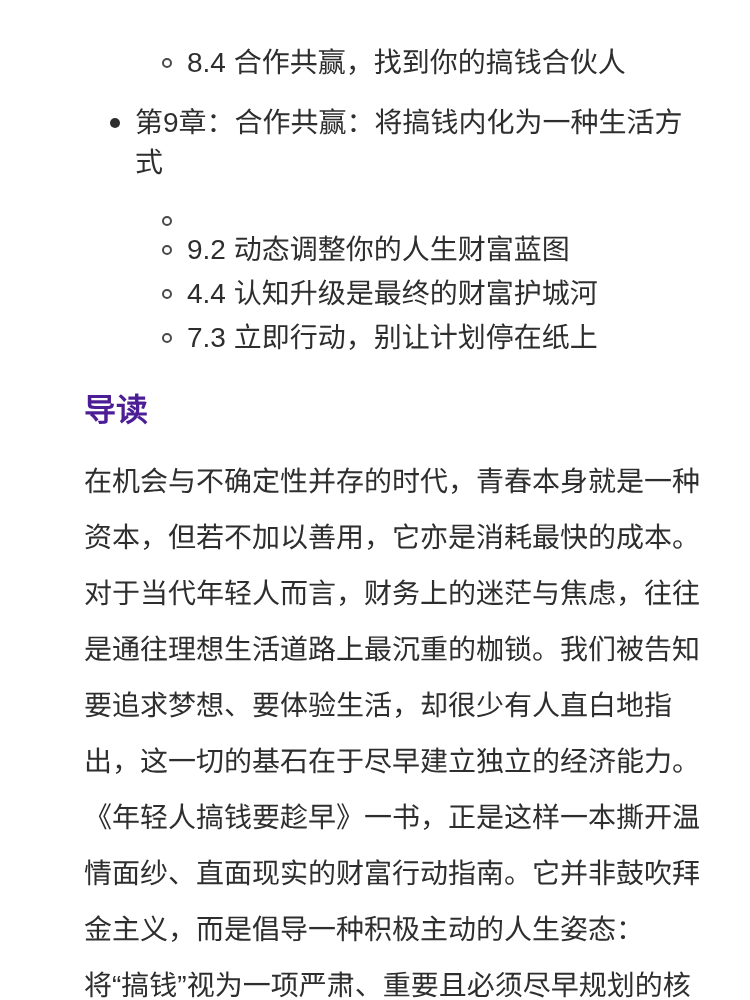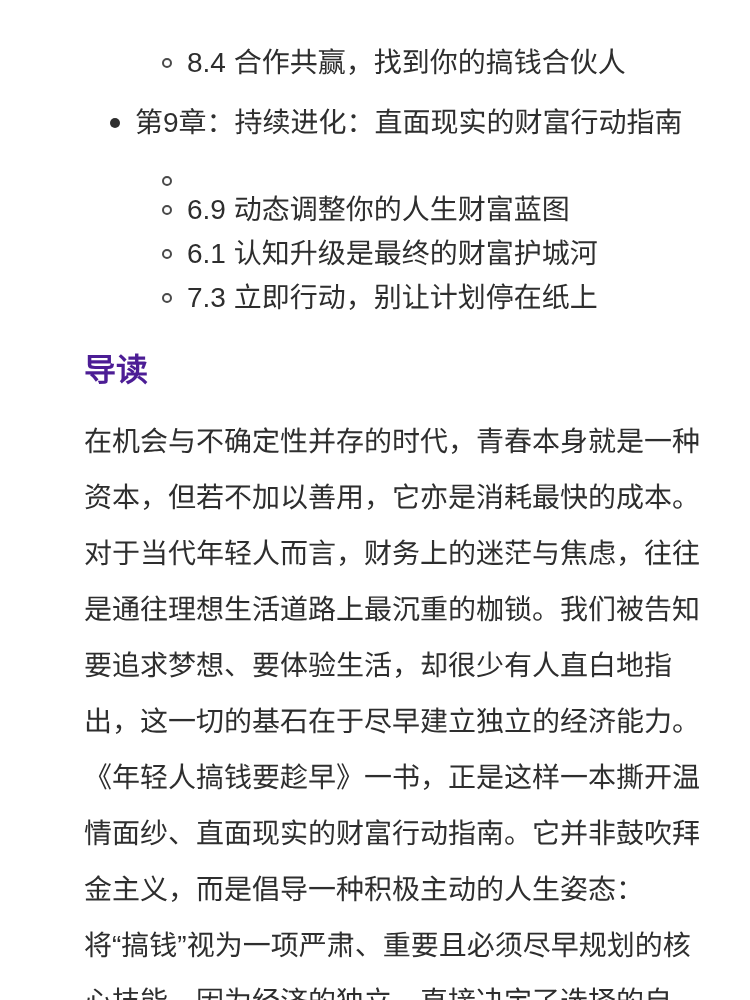--- a/index.html
+++ b/index.html
@@ -80,35 +80,35 @@
 
 <div class="toc">
 
   <div class="toc-item toc-sub-item">
     <span class="marker marker-circle"></span>
     <span class="toc-text">8.4 合作共赢，找到你的搞钱合伙人</span>
   </div>
 
   <div class="toc-item toc-chapter">
     <span class="marker marker-disc"></span>
-    <span class="toc-text">第9章：持续进化：直面现实的财富行动指南</span>
+    <span class="toc-text">第9章：合作共赢：将搞钱内化为一种生活方式</span>
   </div>
 
   <div class="toc-item toc-sub-item">
     <span class="marker marker-circle"></span>
   </div>
 
   <div class="toc-item toc-sub-item">
     <span class="marker marker-circle"></span>
-    <span class="toc-text">6.9 动态调整你的人生财富蓝图</span>
+    <span class="toc-text">9.2 动态调整你的人生财富蓝图</span>
   </div>
 
   <div class="toc-item toc-sub-item">
     <span class="marker marker-circle"></span>
-    <span class="toc-text">6.1 认知升级是最终的财富护城河</span>
+    <span class="toc-text">4.4 认知升级是最终的财富护城河</span>
   </div>
 
   <div class="toc-item toc-sub-item">
     <span class="marker marker-circle"></span>
     <span class="toc-text">7.3 立即行动，别让计划停在纸上</span>
   </div>
 
 </div>
 
 <h2 class="guide-heading">导读</h2>

